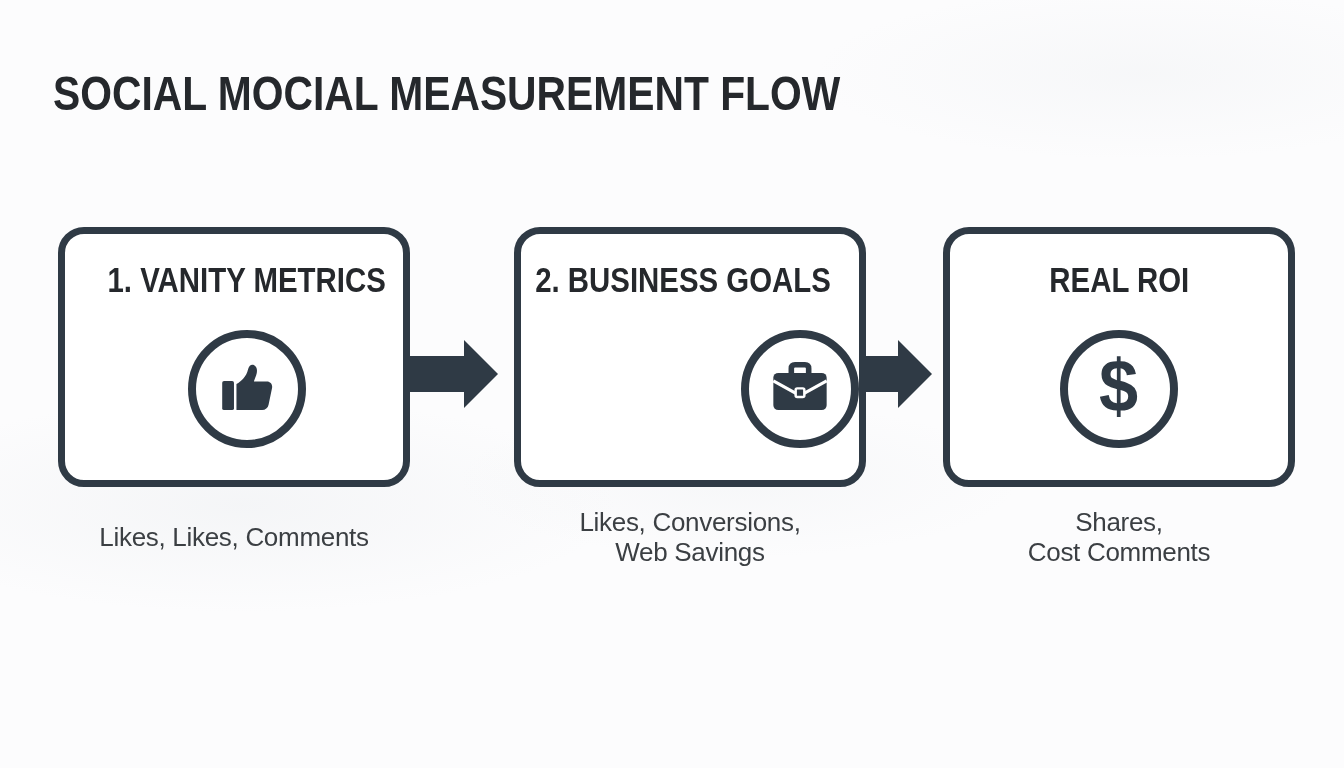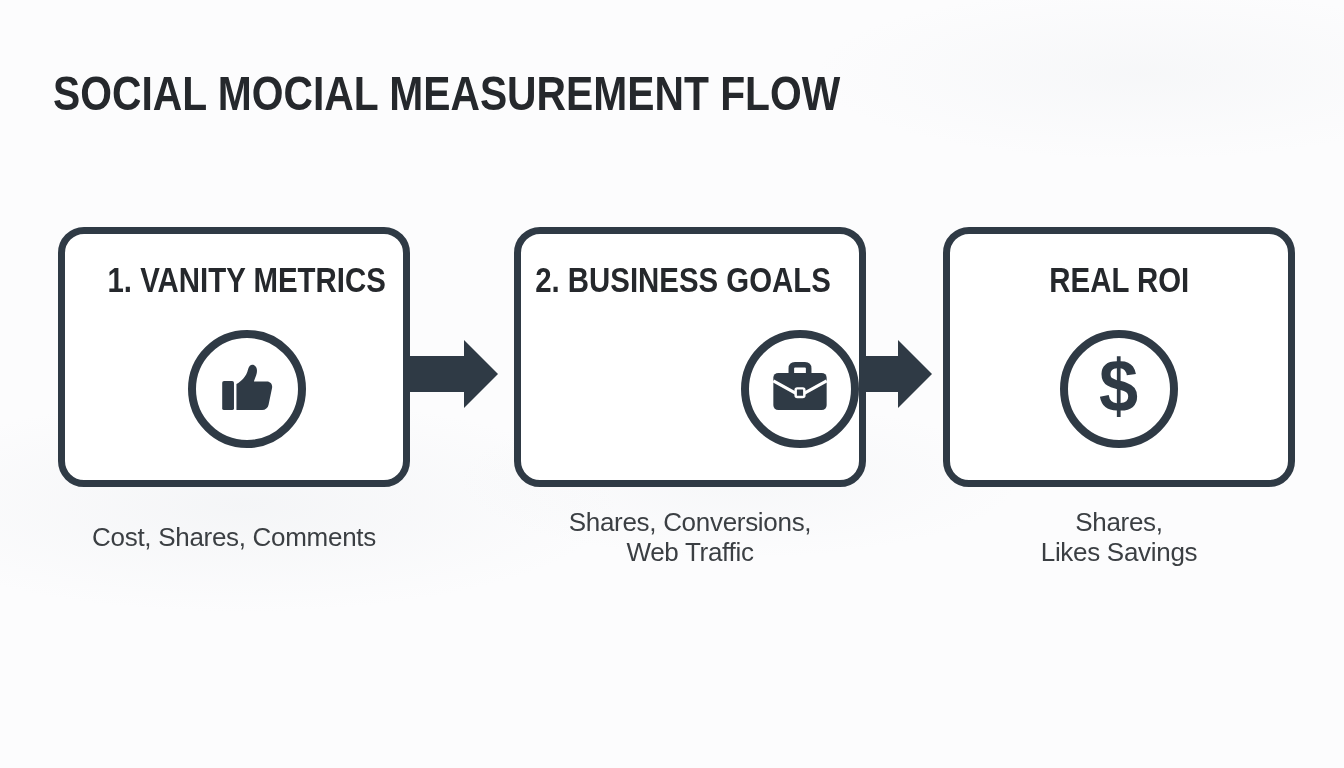--- a/index.html
+++ b/index.html
@@ -164,26 +164,26 @@
   </div>
 
   <div class="step-card pos-3">
     <div class="step-title">REAL ROI</div>
     <div class="icon-circle">
       <span class="dollar-glyph">$</span>
     </div>
   </div>
 
   <div class="step-caption pos-1">
-    <span>Cost, Shares, Comments</span>
+    <span>Likes, Likes, Comments</span>
   </div>
 
   <div class="step-caption pos-2">
-    <span>Shares, Conversions,</span>
-    <span>Web Traffic</span>
+    <span>Likes, Conversions,</span>
+    <span>Web Savings</span>
   </div>
 
   <div class="step-caption pos-3">
     <span>Shares,</span>
-    <span>Likes Savings</span>
+    <span>Cost Comments</span>
   </div>
 
 </div>
 
 </body></html>

